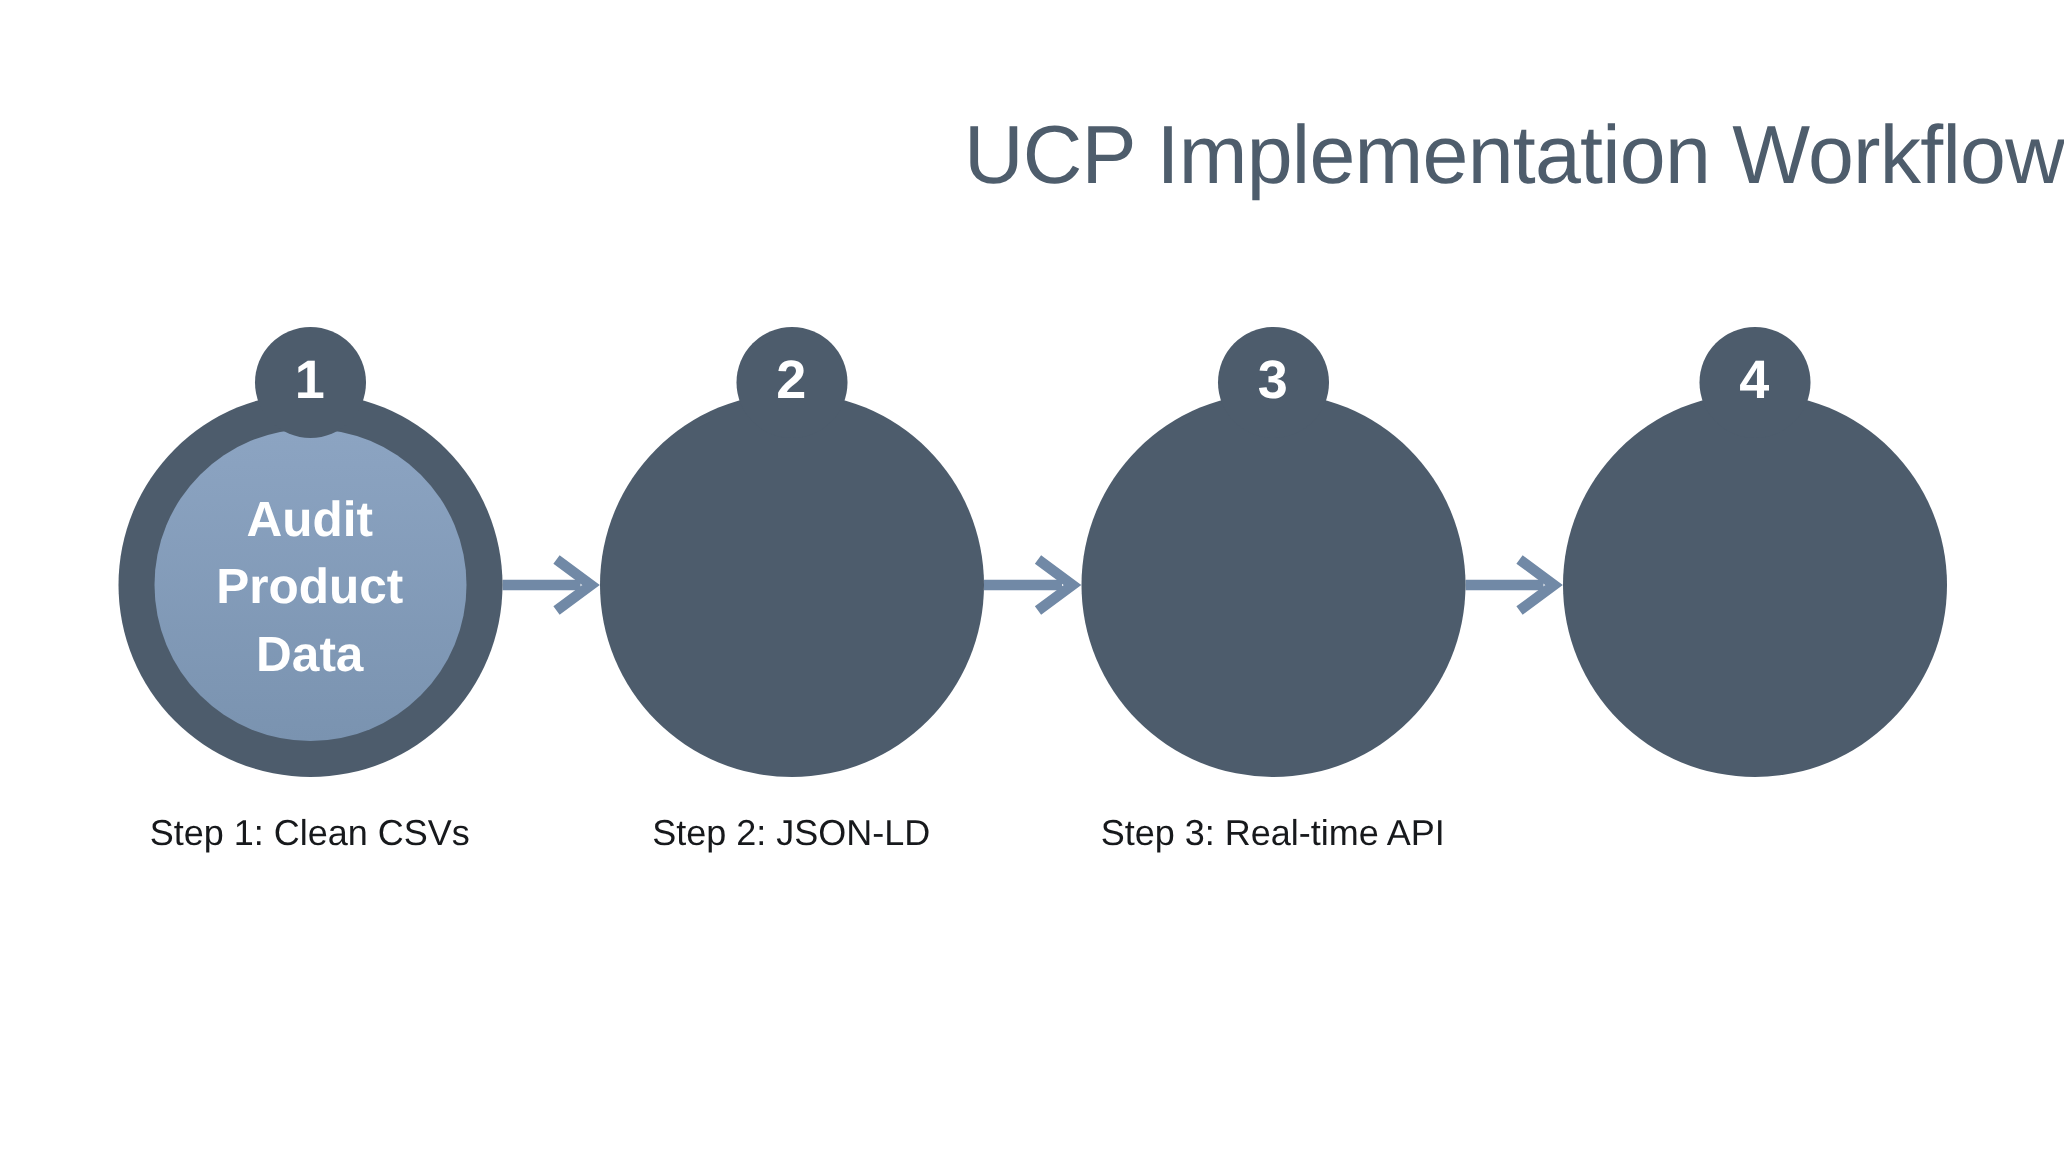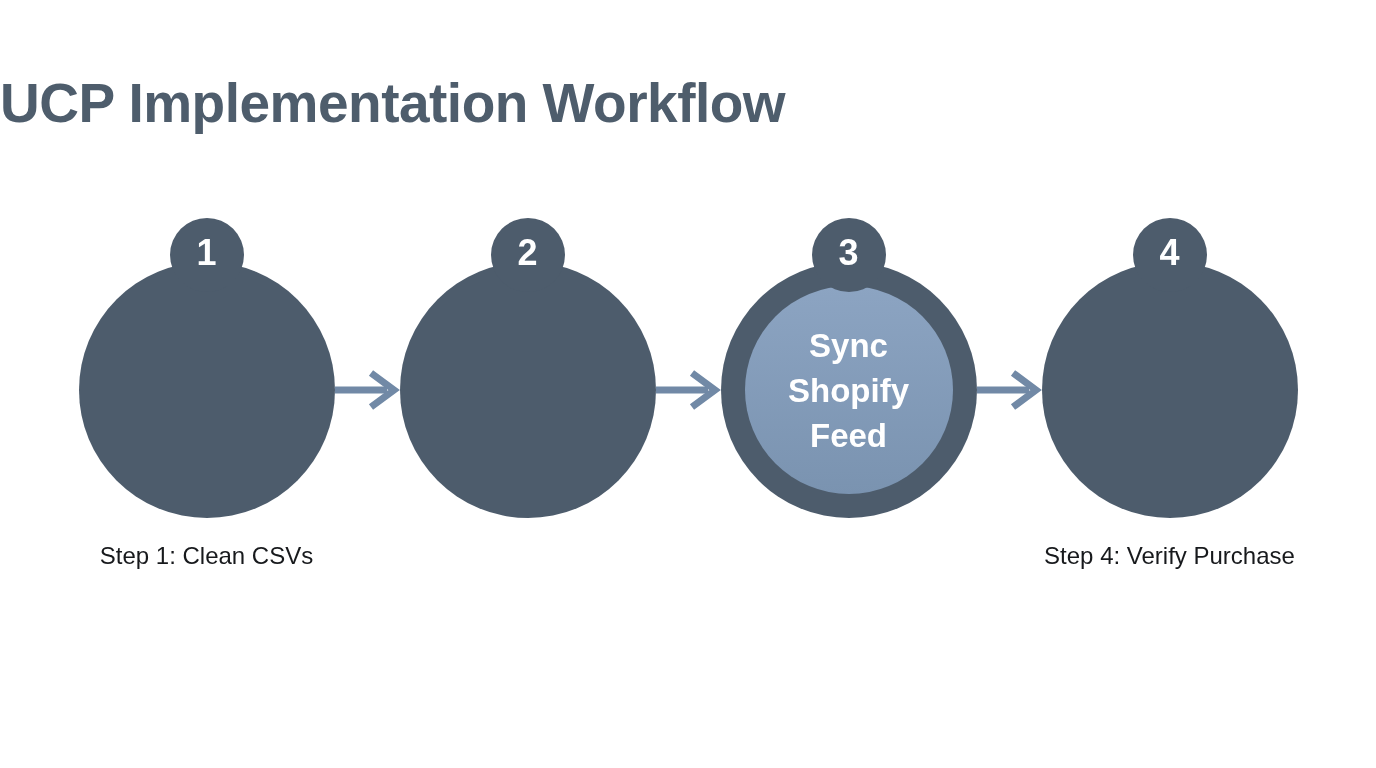--- a/index.html
+++ b/index.html
@@ -26,23 +26,23 @@
     height:768px;
     background:var(--bg);
     overflow:hidden;
   }
   
   .title{
     position:absolute;
     top:76px;
     left:0;
     width:100%;
-    text-align:left;
+    text-align:right;
     font-size:55px;
-    font-weight:700;
+    font-weight:400;
     letter-spacing:-0.5px;
     color:var(--title_text);
     line-height:1.0;
   }
   
   .flow{
     position:absolute;
     top:218px;
     left:0;
     width:100%;
@@ -142,20 +142,23 @@
 
 <div class="canvas">
 
   <div class="title">UCP Implementation Workflow</div>
 
   <div class="flow">
 
     <div class="step">
       <div class="bubble">
         <div class="ring"></div>
+        <div class="inner">
+          <div class="step-label">Audit Product Data</div>
+        </div>
         <div class="badge">
           <span class="badge-number">1</span>
         </div>
       </div>
       <div class="caption">Step 1: Clean CSVs</div>
     </div>
 
     <div class="arrow">
       <svg width="65" height="44" viewBox="0 0 65 44" aria-hidden="true">
         <line x1="0" y1="22" x2="52" y2="22"></line>
@@ -163,52 +166,50 @@
       </svg>
     </div>
 
     <div class="step">
       <div class="bubble">
         <div class="ring"></div>
         <div class="badge">
           <span class="badge-number">2</span>
         </div>
       </div>
+      <div class="caption">Step 2: JSON-LD</div>
     </div>
 
     <div class="arrow">
       <svg width="65" height="44" viewBox="0 0 65 44" aria-hidden="true">
         <line x1="0" y1="22" x2="52" y2="22"></line>
         <polyline points="36,5 59,22 36,39"></polyline>
       </svg>
     </div>
 
     <div class="step">
       <div class="bubble">
         <div class="ring"></div>
-        <div class="inner">
-          <div class="step-label">Sync Shopify Feed</div>
-        </div>
         <div class="badge">
           <span class="badge-number">3</span>
         </div>
       </div>
+      <div class="caption">Step 3: Real-time API</div>
     </div>
 
     <div class="arrow">
       <svg width="65" height="44" viewBox="0 0 65 44" aria-hidden="true">
         <line x1="0" y1="22" x2="52" y2="22"></line>
         <polyline points="36,5 59,22 36,39"></polyline>
       </svg>
     </div>
 
     <div class="step">
       <div class="bubble">
         <div class="ring"></div>
         <div class="badge">
           <span class="badge-number">4</span>
         </div>
       </div>
-      <div class="caption">Step 4: Verify Purchase</div>
     </div>
 
   </div>
 </div>
 
 </body></html>

